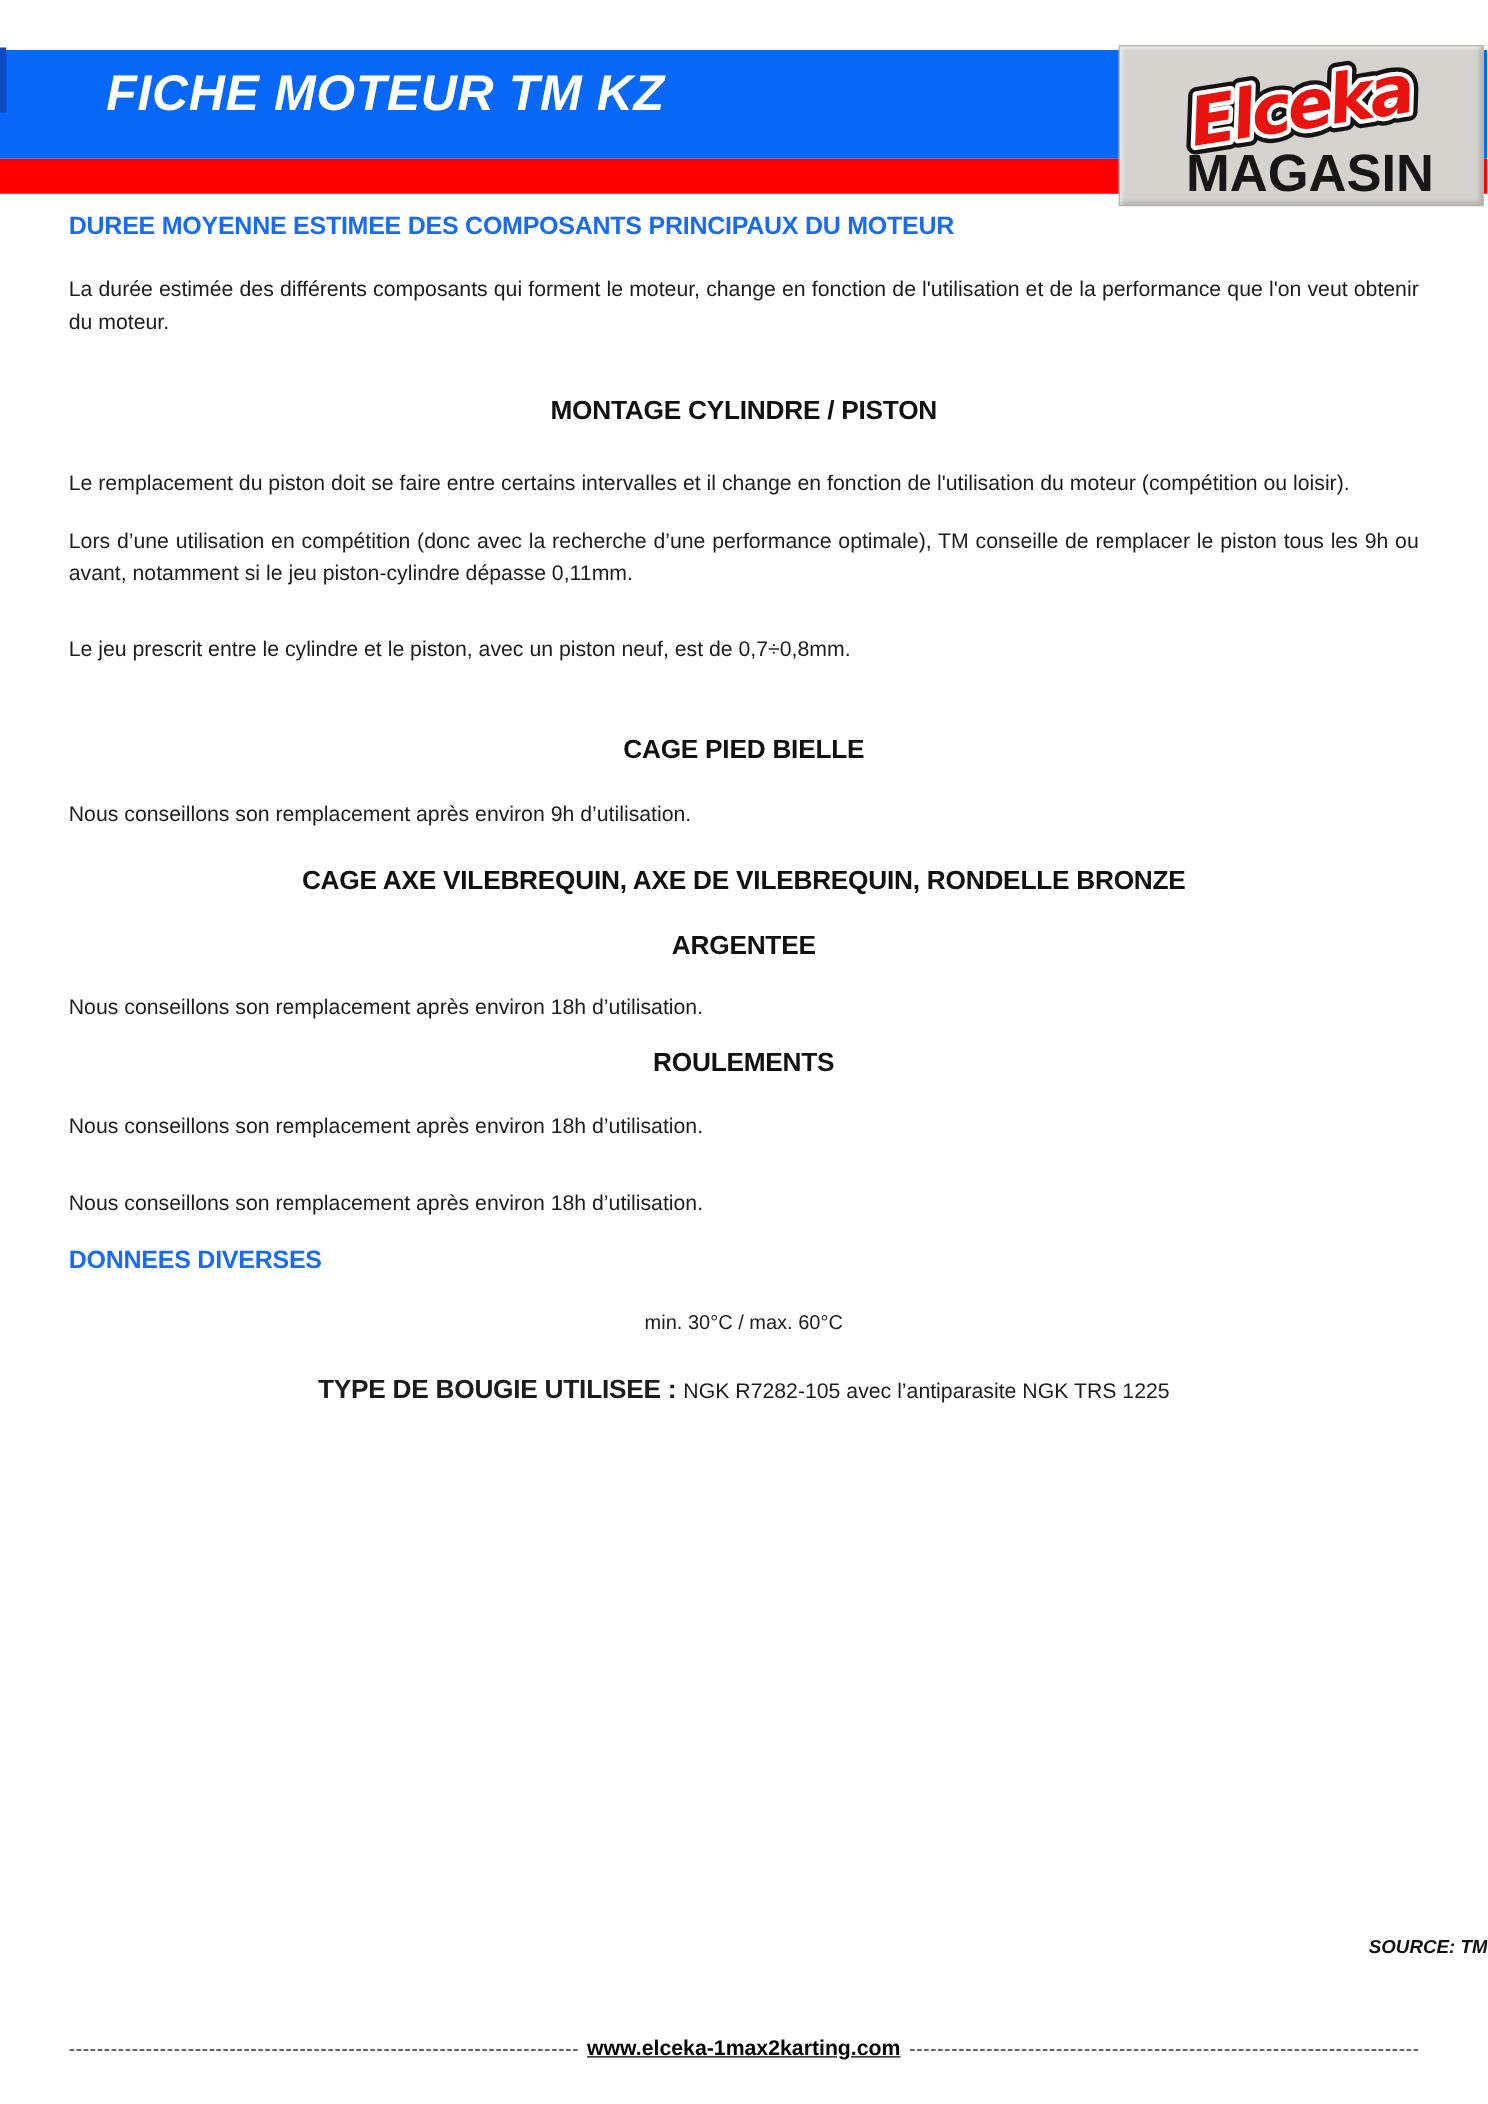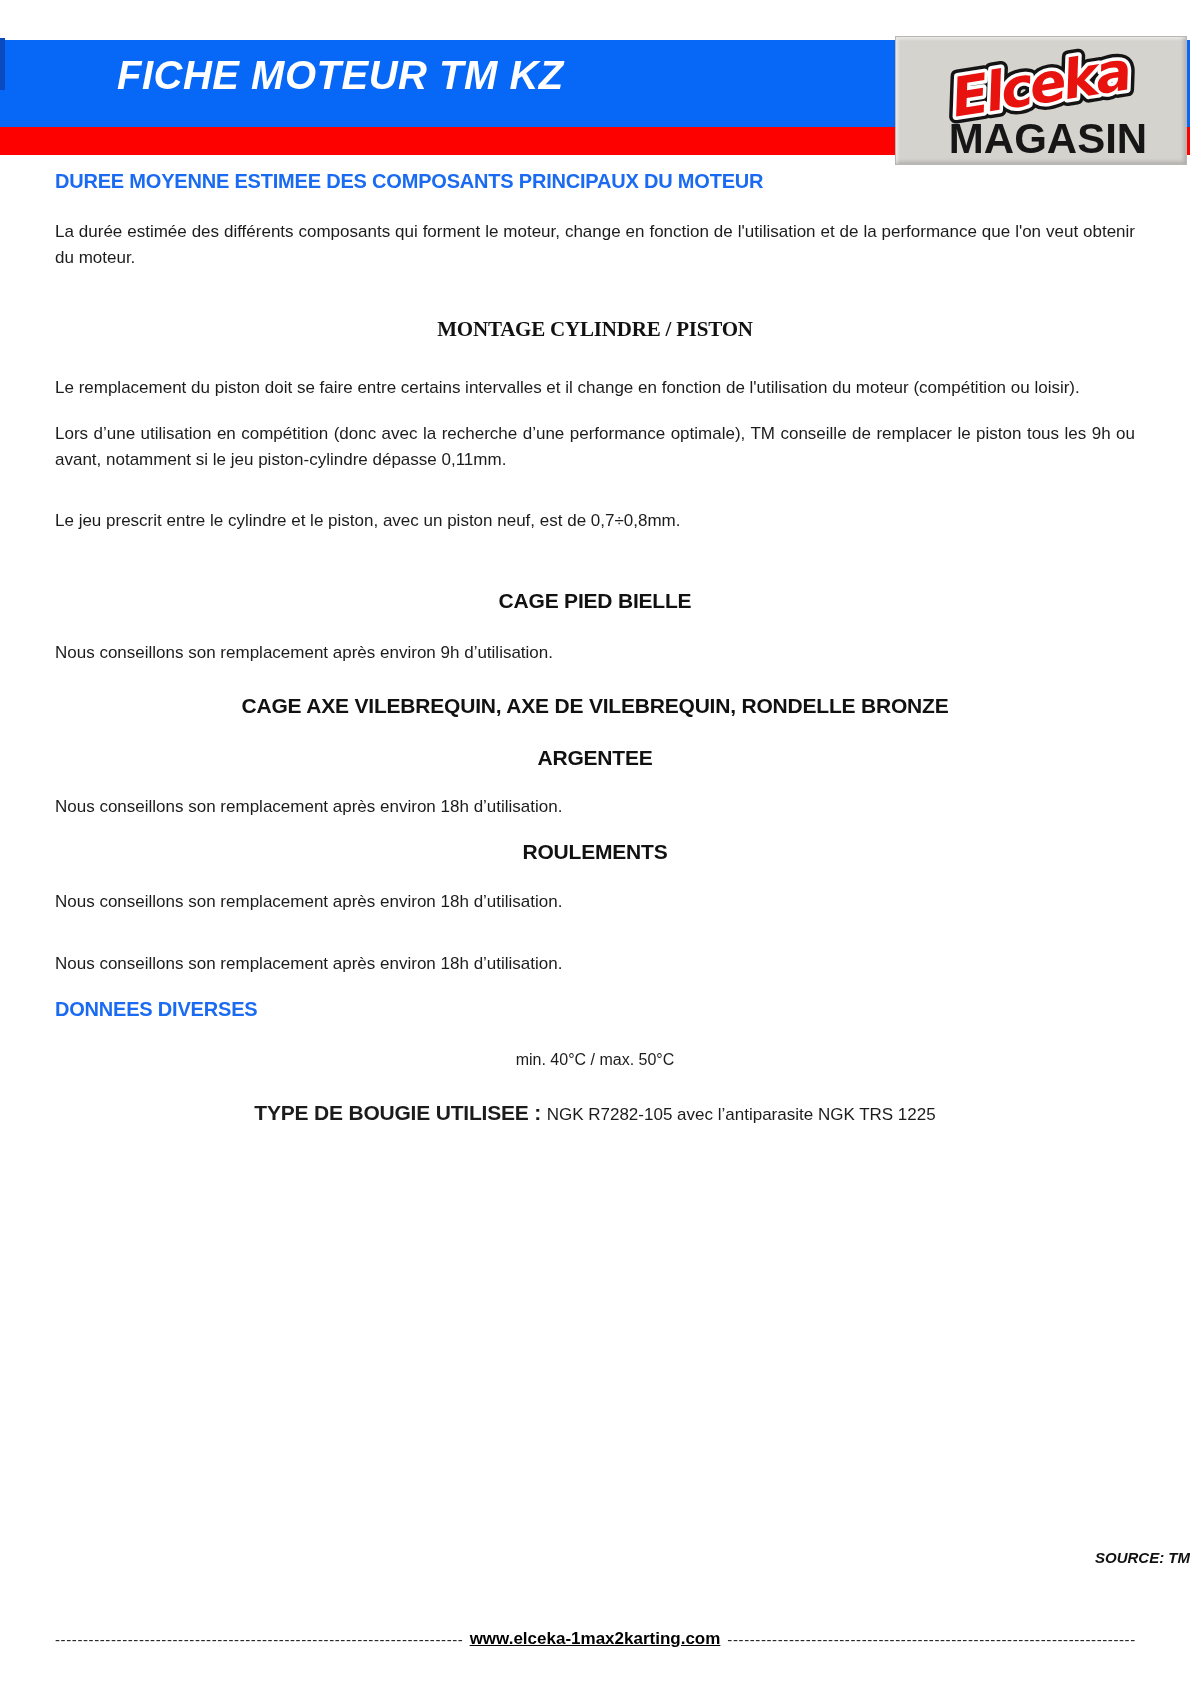--- a/index.html
+++ b/index.html
@@ -4,21 +4,21 @@
 <style>
   html,body{margin:0;padding:0;background:#ffffff;}
   .page{position:relative;width:1190px;height:1683px;background:#ffffff;overflow:hidden;
         font-family:"Liberation Sans",sans-serif;color:#1c1c1c;}
 
   
   .bar-blue{position:absolute;top:40px;left:0;width:1190px;height:87px;background:#0767f7;}
   .bar-red{position:absolute;top:127px;left:0;width:1190px;height:28px;background:#fd0101;}
   .notch{position:absolute;top:38px;left:0;width:5px;height:52px;background:#0a49c0;}
   .doc-title{position:absolute;top:53px;left:85px;width:760px;
-             font-size:40px;font-weight:800;font-style:italic;color:#ffffff;letter-spacing:.5px;margin-left:32px;}
+             font-size:40px;font-weight:800;font-style:italic;color:#ffffff;letter-spacing:.5px;}
   .logo{position:absolute;top:36px;left:895px;width:290px;height:127px;background:#d4d3ce;
         border:1px solid #b8b7b1;box-shadow:inset -2px -2px 4px rgba(0,0,0,.18), inset 2px 2px 3px rgba(255,255,255,.6);}
   .logo svg{display:block;width:100%;height:100%;}
   .logo .t-script{font-family:"DejaVu Sans",sans-serif;font-style:italic;font-weight:bold;
                   font-size:54px;letter-spacing:-3px;paint-order:stroke;}
   .logo .t-black{stroke:#141414;stroke-width:14px;stroke-linejoin:round;fill:#141414;}
   .logo .t-white{stroke:#ffffff;stroke-width:7px;stroke-linejoin:round;fill:#ffffff;}
   .logo .t-red{fill:#e8120e;}
   .logo .t-mag{font-family:"Liberation Sans",sans-serif;font-weight:bold;font-size:42px;fill:#161616;}
 
@@ -26,21 +26,21 @@
   .content{position:absolute;top:170px;left:55px;width:1080px;}
   .h-blue{font-size:20px;font-weight:bold;color:#1a6bf2;letter-spacing:-.2px;}
   .h-center{font-size:21px;font-weight:bold;color:#111111;text-align:center;letter-spacing:-.2px;}
   p{margin:0;font-size:17px;line-height:26px;text-align:justify;}
   p.center{text-align:center;}
   .b{font-weight:normal;}
   .mt11{margin-top:0;}  .mt20{margin-top:20px;}  .mt21{margin-top:21px;}
   .mt24{margin-top:24px;}  .mt25{margin-top:25px;}  .mt26{margin-top:26px;}
   .mt27{margin-top:27px;}  .mt28{margin-top:28px;}
   .mt33{margin-top:33px;}  .mt35{margin-top:35px;}  .mt36{margin-top:36px;}
-  .mt39{margin-top:21px;}  .mt46{margin-top:46px;font-family:Liberation Serif, serif;}  .mt55{margin-top:55px;}
+  .mt39{margin-top:21px;}  .mt46{margin-top:46px;}  .mt55{margin-top:55px;}
   .bougie-label{font-size:21px;font-weight:bold;letter-spacing:-.2px;}
   .bougie-value{font-size:17px;}
   .small-center{font-size:16px;}
 
   
   .source{position:absolute;top:1549px;left:0;width:1190px;text-align:right;
           font-size:15px;font-weight:bold;font-style:italic;color:#111;}
   .footer{position:absolute;top:1629px;left:55px;width:1080px;display:flex;align-items:center;gap:7px;}
   .dash{flex:1;overflow:hidden;white-space:nowrap;font-size:15px;letter-spacing:.6px;color:#2a2a2a;}
   .dash.right{text-align:left;}
@@ -83,21 +83,21 @@
     <div class="h-center mt28">CAGE AXE VILEBREQUIN, AXE DE VILEBREQUIN, RONDELLE BRONZE</div>
     <div class="h-center mt28">ARGENTEE</div>
     <p class="mt24"><span>Nous conseillons son remplacement après environ </span><span class="b">18h</span><span> d’utilisation.</span></p>
 
     <div class="h-center mt20">ROULEMENTS</div>
     <p class="mt25"><span>Nous conseillons son remplacement après environ </span><span class="b">18h</span><span> d’utilisation.</span></p>
 
     <p class="mt36"><span>Nous conseillons son remplacement après environ </span><span class="b">18h</span><span> d’utilisation.</span></p>
 
     <div class="h-blue mt39">DONNEES DIVERSES</div>
-    <p class="center small-center mt26">min. 40°C / max. 50°C</p>
+    <p class="center small-center mt26">min. 30°C / max. 60°C</p>
 
     <p class="center mt27">
       <span class="bougie-label">TYPE DE BOUGIE UTILISEE : </span><span class="bougie-value">NGK R7282-105 avec l’antiparasite NGK TRS 1225</span>
     </p>
 
   </div>
 
   <div class="source">SOURCE: TM</div>
 
   <div class="footer">

